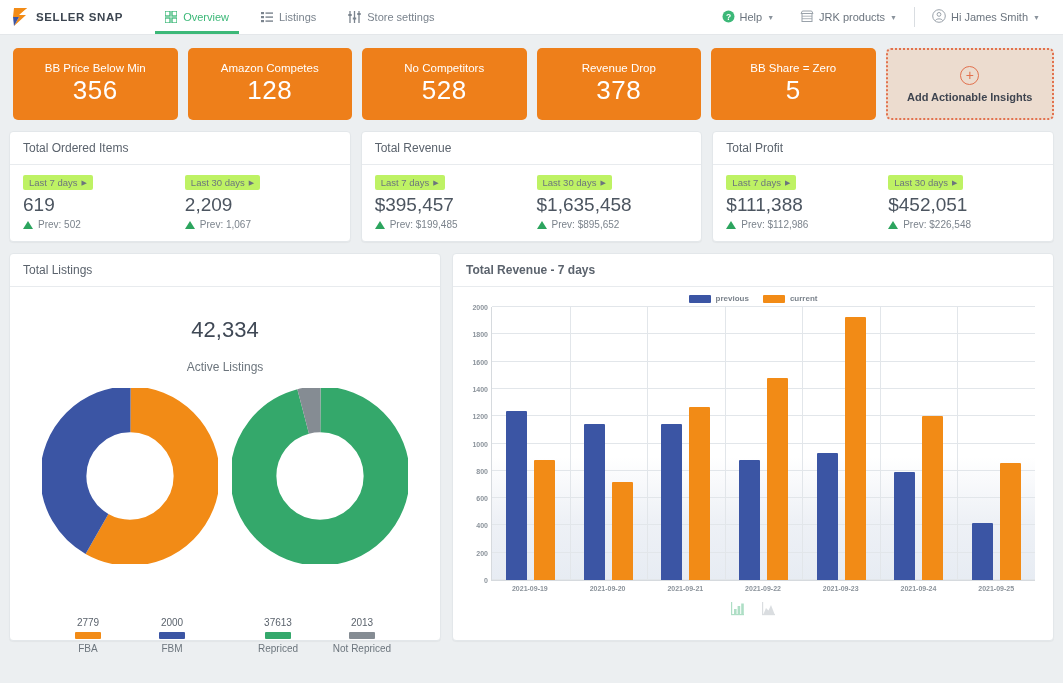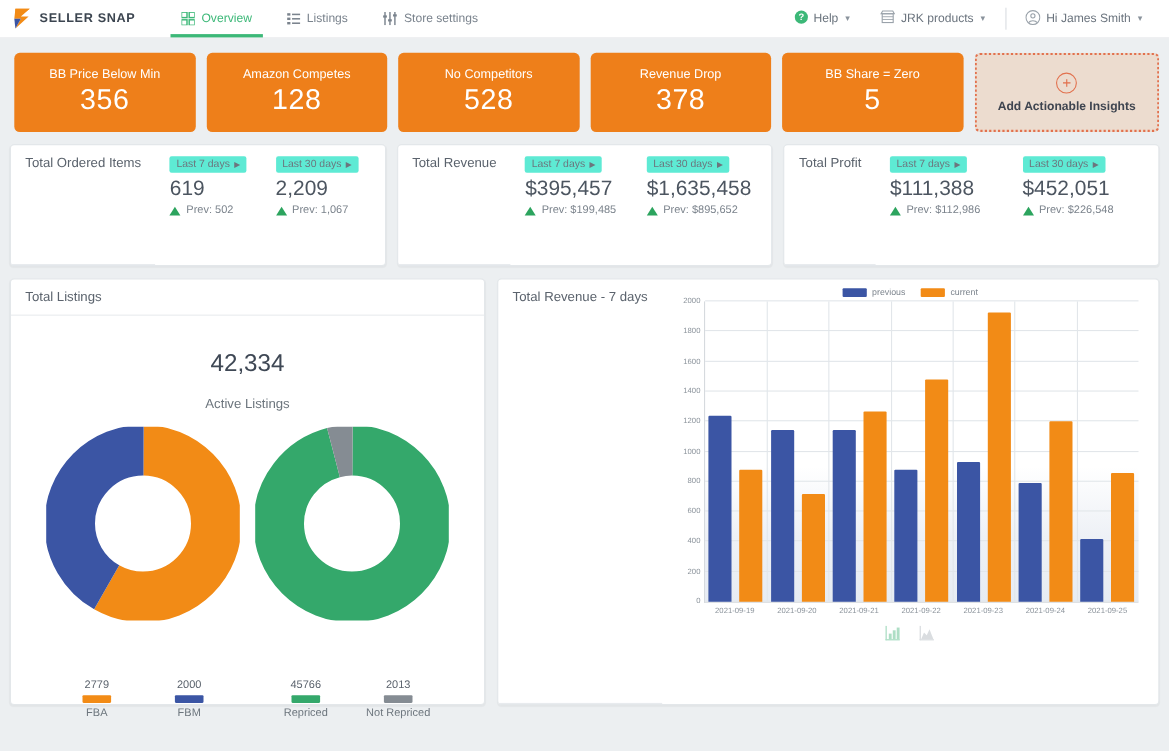--- a/index.html
+++ b/index.html
@@ -66,46 +66,46 @@
     font-size: 14px; line-height: 1;
   }
   .ins-add-label { font-size: 11px; color: #3f4550; font-weight: bold; }
 
   
   .stats { display: flex; gap: 10px; padding: 11px 9px 0 9px; }
   .card {
     background: #ffffff; border: 1px solid #e3e7ea; border-radius: 4px;
     box-shadow: 0 1px 1px rgba(0,0,0,.04);
   }
-  .stat-card { flex: 1; height: 111px; display: flex; }
+  .stat-card { flex: 1; height: 111px; display: flex; flex-direction: column; }
   .card-head {
     padding: 9px 13px; font-size: 12px; color: #5b636d;
     border-bottom: 1px solid #e8ebee;
   }
   .stat-body { display: flex; flex: 1; padding: 10px 13px 0 13px; }
   .stat-col { flex: 1; display: flex; flex-direction: column; gap: 3px; }
   .stat-col.right { align-items: flex-start; padding-left: 10px; }
   .chip {
     display: inline-flex; align-items: center; gap: 4px;
-    background: #5eead4; border-radius: 2px;
+    background: #bef264; border-radius: 2px;
     padding: 2px 6px; font-size: 9.5px; color: #6c757d;
     align-self: flex-start; cursor: pointer;
   }
   .chip .arr { font-size: 7px; }
   .stat-value { font-size: 19px; color: #4c5560; font-weight: 300; margin-top: 1px; }
   .stat-prev { font-size: 10px; color: #7b838c; display: flex; align-items: center; gap: 5px; }
   .tri-up {
     width: 0; height: 0; border-left: 5px solid transparent;
     border-right: 5px solid transparent; border-bottom: 8px solid #2ca45e;
   }
 
   
   .bottom { display: flex; gap: 11px; padding: 11px 9px 9px 9px; }
   .listings-card { width: 432px; height: 388px; display: flex; flex-direction: column; }
-  .revenue-card { flex: 1; height: 388px; display: flex; flex-direction: row; }
+  .revenue-card { flex: 1; height: 388px; display: flex; flex-direction: column; font-weight: bold; }
 
   .donut-area { flex: 1; position: relative; padding-top: 8px; }
   .active-total {
     text-align: center; margin-top: 22px;
   }
   .active-total .num { font-size: 22px; color: #3f4855; font-weight: 400; }
   .active-total .lbl { font-size: 12px; color: #6c757d; margin-top: 17px; }
   .donuts { display: flex; justify-content: center; gap: 14px; margin-top: 14px; }
   .donut-wrap { display: flex; flex-direction: column; align-items: center; }
   .legend-row { display: flex; margin-top: 9px; }
@@ -381,21 +381,21 @@
           </div>
         </div>
 
         <div class="donut-wrap">
           <svg width="176" height="176" viewBox="0 0 42 42">
             <circle cx="21" cy="21" r="15.915" fill="transparent" stroke="#34a86b" stroke-width="11" stroke-dasharray="95.8 4.2" stroke-dashoffset="25"></circle>
             <circle cx="21" cy="21" r="15.915" fill="transparent" stroke="#858c93" stroke-width="11" stroke-dasharray="4.2 95.8" stroke-dashoffset="-70.8"></circle>
           </svg>
           <div class="legend-row">
             <div class="legend-item">
-              <div class="legend-num">45766</div>
+              <div class="legend-num">37613</div>
               <div class="legend-swatch" style="background:#34a86b"></div>
               <div class="legend-lbl">Repriced</div>
             </div>
             <div class="legend-item">
               <div class="legend-num">2013</div>
               <div class="legend-swatch" style="background:#858c93"></div>
               <div class="legend-lbl">Not Repriced</div>
             </div>
           </div>
         </div>

